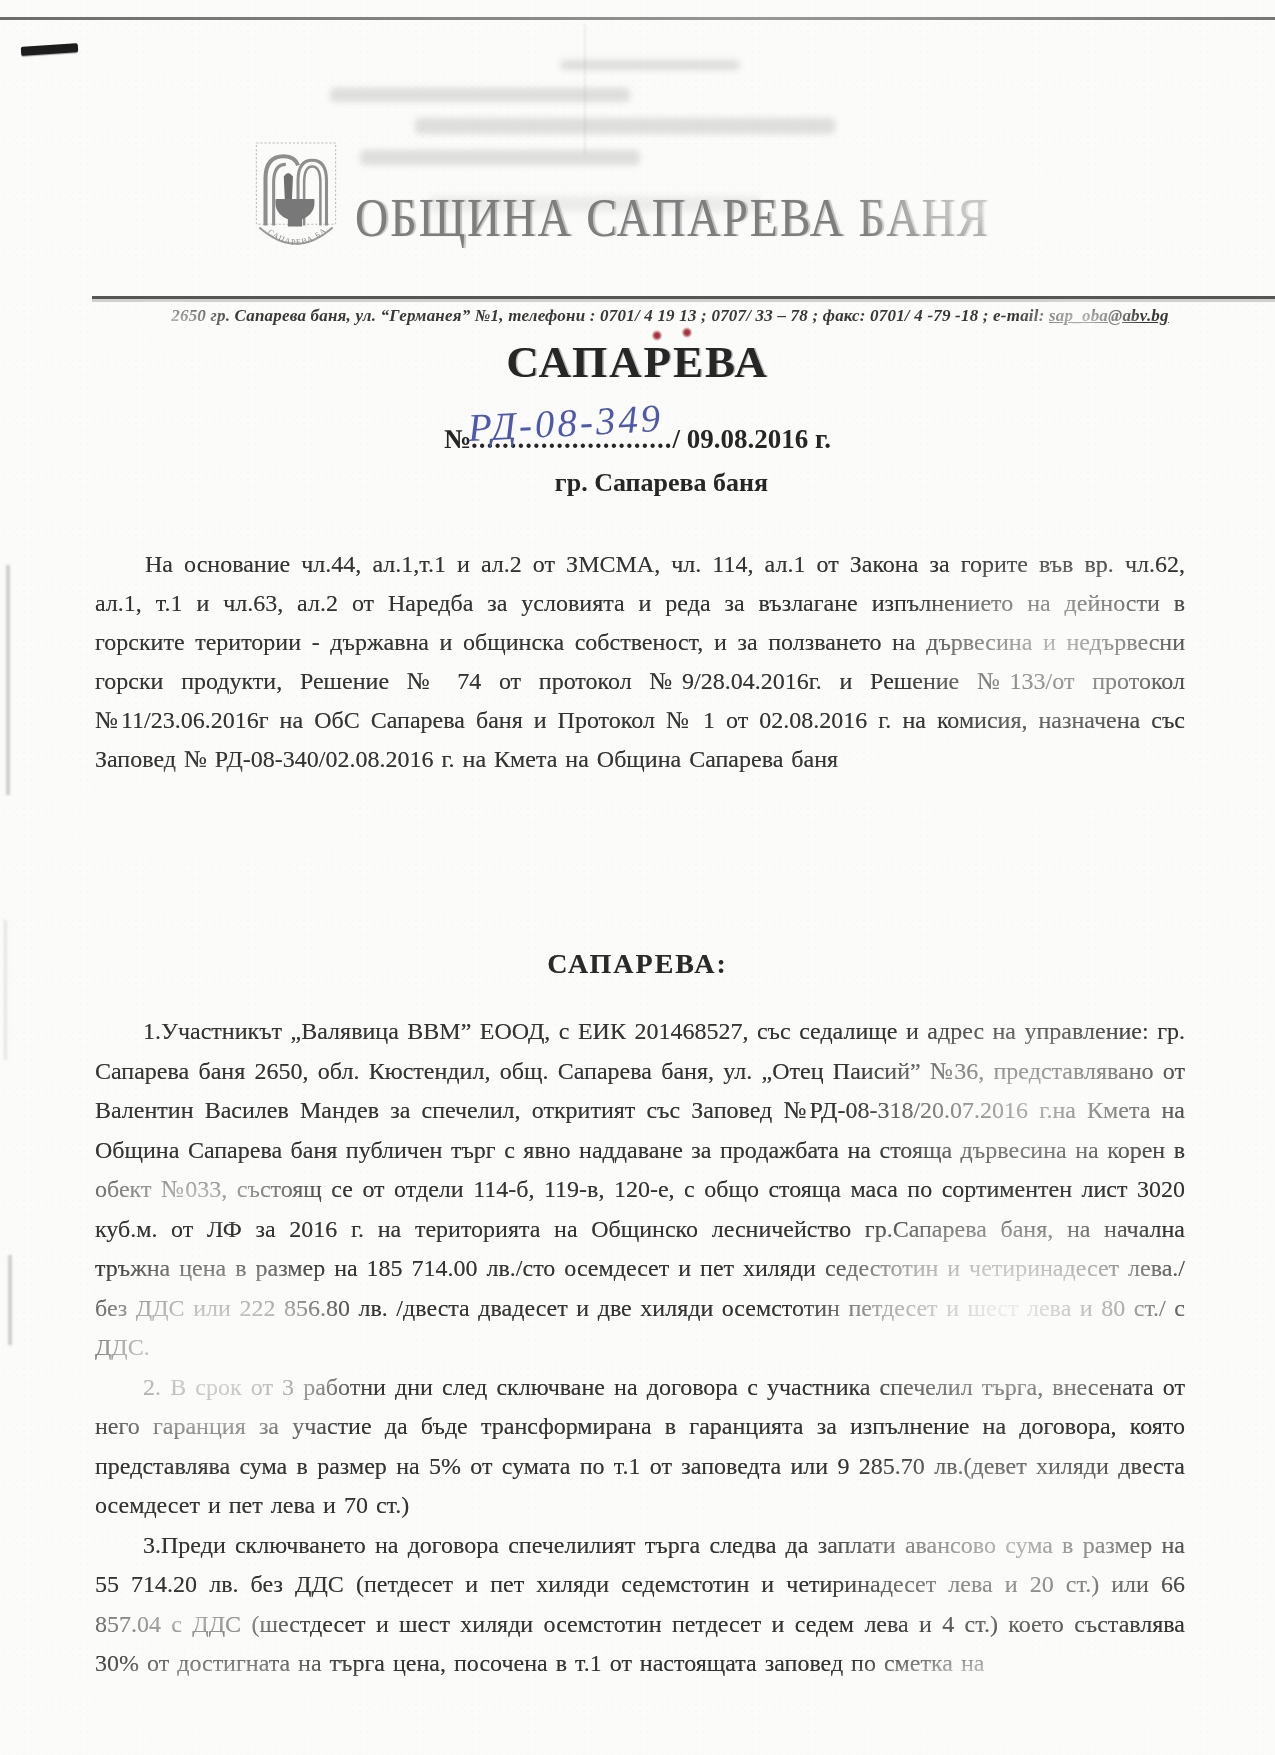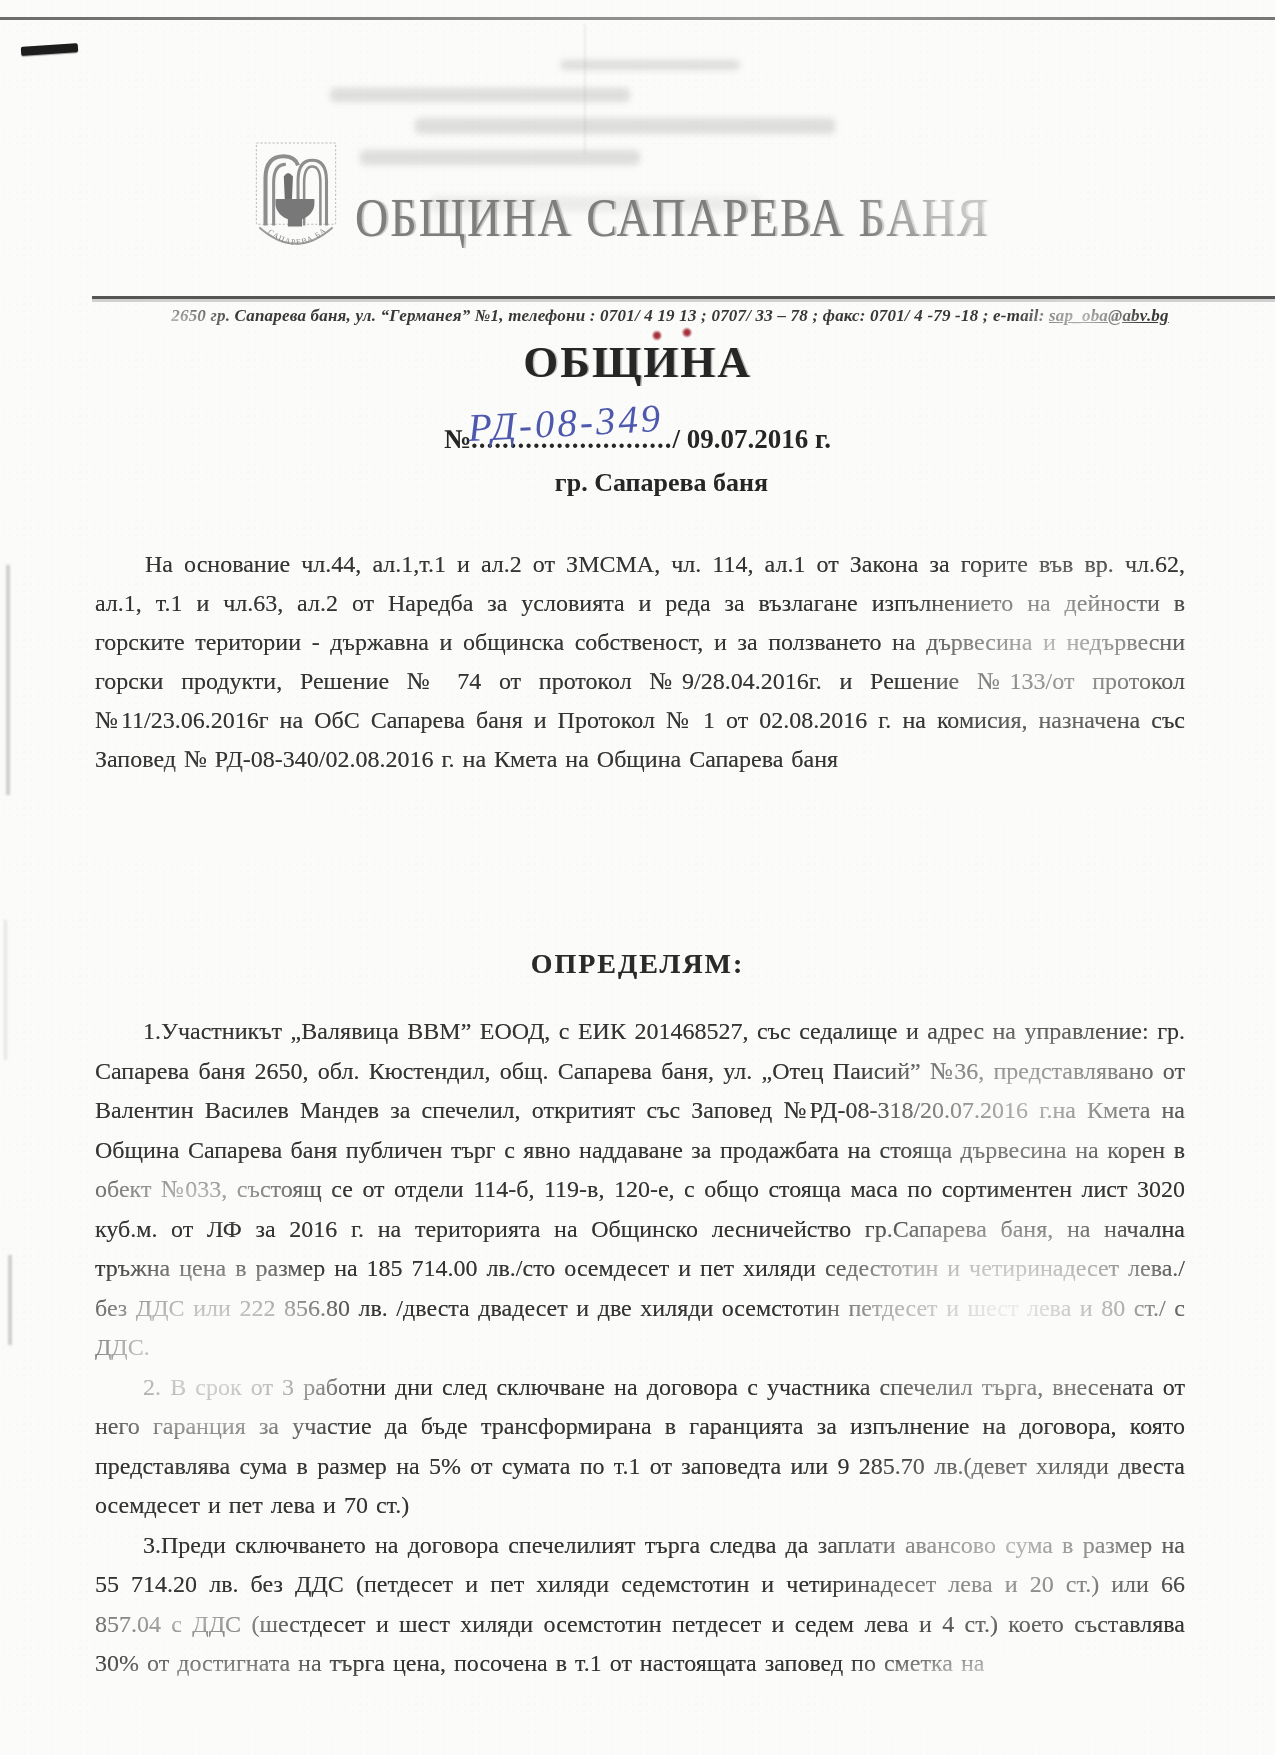--- a/index.html
+++ b/index.html
@@ -110,33 +110,33 @@
   <div class="header-rule"></div>
 
   <div class="address">
     <span>2650 гр. Сапарева баня, ул. “Германея” №1, телефони : 0701/ 4 19 13 ; 0707/ 33 – 78 ; факс: 0701/ 4 -79 -18 ; e-mail:</span>
     <span class="email">sap_oba@abv.bg</span>
   </div>
 
   <div class="red-speck" style="left:652px; top:330px; transform:rotate(20deg);"></div>
   <div class="red-speck" style="left:682px; top:327px; transform:rotate(-15deg);"></div>
 
-  <h1 class="order-title">ОБЩИНА</h1>
+  <h1 class="order-title">САПАРЕВА</h1>
 
   <div class="number-line">
     <span class="number-wrap">
-      <span>№</span><span class="number-dots">..........................</span><span class="handwritten">РД-08-349</span><span>/ 09.07.2016 г.</span>
+      <span>№</span><span class="number-dots">..........................</span><span class="handwritten">РД-08-349</span><span>/ 09.08.2016 г.</span>
     </span>
   </div>
 
   <div class="place">гр. Сапарева баня</div>
 
   <p class="preamble">На основание чл.44, ал.1,т.1 и ал.2 от ЗМСМА, чл. 114, ал.1 от Закона за горите във вр. чл.62, ал.1, т.1 и чл.63, ал.2 от Наредба за условията и реда за възлагане изпълнението на дейности в горските територии - държавна и общинска собственост, и за ползването на дървесина и недървесни горски продукти, Решение № 74 от протокол №9/28.04.2016г. и Решение №133/от протокол №11/23.06.2016г на ОбС Сапарева баня и Протокол № 1 от 02.08.2016 г.  на комисия, назначена със Заповед № РД-08-340/02.08.2016 г. на Кмета на Община Сапарева баня</p>
 
-  <h2 class="determination">ОПРЕДЕЛЯМ:</h2>
+  <h2 class="determination">САПАРЕВА:</h2>
 
   <div class="items">
     <p>1.Участникът „Валявица ВВМ” ЕООД, с ЕИК 201468527, със седалище и адрес на управление: гр. Сапарева баня 2650, обл. Кюстендил, общ. Сапарева баня, ул. „Отец Паисий” №36, представлявано от Валентин Василев Мандев за спечелил, откритият със Заповед №РД-08-318/20.07.2016 г.на Кмета на Община Сапарева баня публичен търг с явно наддаване за продажбата на стояща дървесина на корен в обект №033, състоящ се от отдели  114-б, 119-в, 120-е, с общо стояща маса по сортиментен лист 3020 куб.м. от ЛФ за 2016 г. на територията на Общинско лесничейство гр.Сапарева баня,  на начална тръжна цена в размер на 185 714.00 лв./сто осемдесет и пет хиляди седестотин и четиринадесет лева./ без ДДС или 222 856.80 лв. /двеста двадесет и две хиляди осемстотин петдесет и шест лева и 80 ст./ с ДДС.</p>
     <p>2. В срок от 3 работни дни след сключване на договора с участника спечелил търга, внесената от него гаранция за участие да бъде трансформирана в гаранцията за изпълнение на договора, която представлява сума в размер на 5% от сумата по т.1 от заповедта или 9 285.70 лв.(девет хиляди двеста осемдесет и пет лева и 70 ст.)</p>
     <p>3.Преди сключването на договора спечелилият търга следва да заплати авансово сума в размер на 55 714.20 лв. без ДДС (петдесет и пет хиляди седемстотин и четиринадесет лева и 20 ст.) или 66 857.04 с ДДС (шестдесет и шест хиляди осемстотин петдесет и седем лева и 4 ст.) което съставлява 30% от достигната на търга цена, посочена в т.1 от настоящата заповед по сметка на</p>
   </div>
 
   <div class="fade" style="left:845px; top:160px; width:280px; height:100px;"></div>
   <div class="fade" style="left:90px; top:300px; width:150px; height:42px;"></div>
   <div class="fade" style="left:1015px; top:298px; width:130px; height:42px;"></div>

